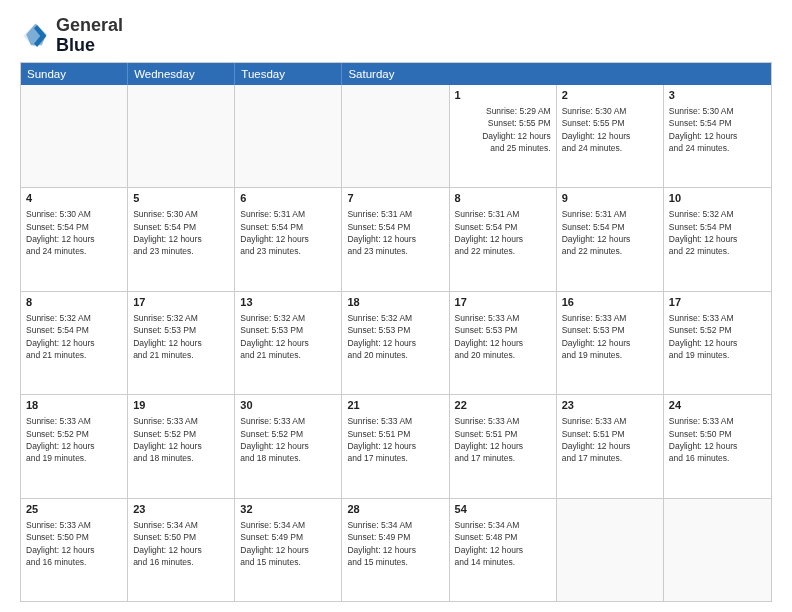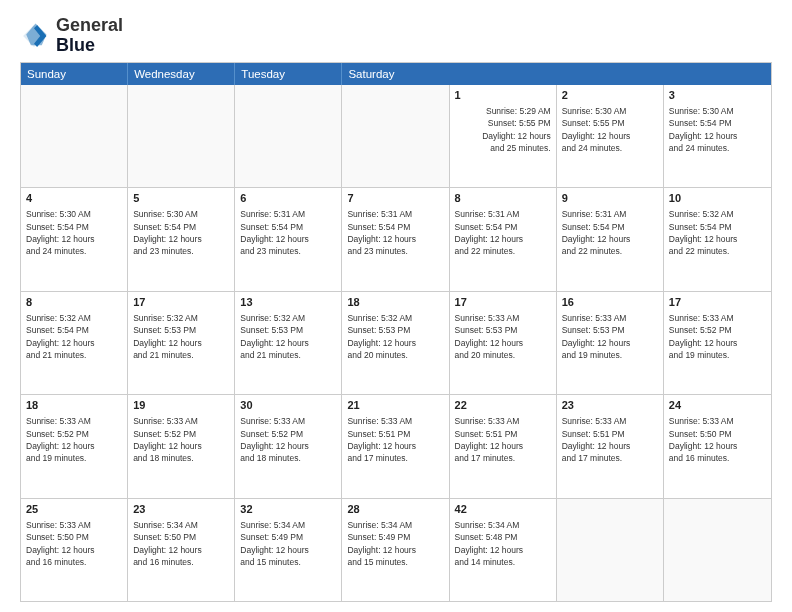--- a/index.html
+++ b/index.html
@@ -341,21 +341,21 @@
 and 15 minutes.</div>
           </div>
           <div class="cal-cell">
             <span class="cell-day">28</span>
             <div class="cell-info" style="white-space: pre-line;">Sunrise: 5:34 AM
 Sunset: 5:49 PM
 Daylight: 12 hours
 and 15 minutes.</div>
           </div>
           <div class="cal-cell">
-            <span class="cell-day">42</span>
+            <span class="cell-day">54</span>
             <div class="cell-info" style="white-space: pre-line;">Sunrise: 5:34 AM
 Sunset: 5:48 PM
 Daylight: 12 hours
 and 14 minutes.</div>
           </div>
           <div class="cal-cell empty"></div>
           <div class="cal-cell empty"></div>
         </div>
       </div>
   </div>

